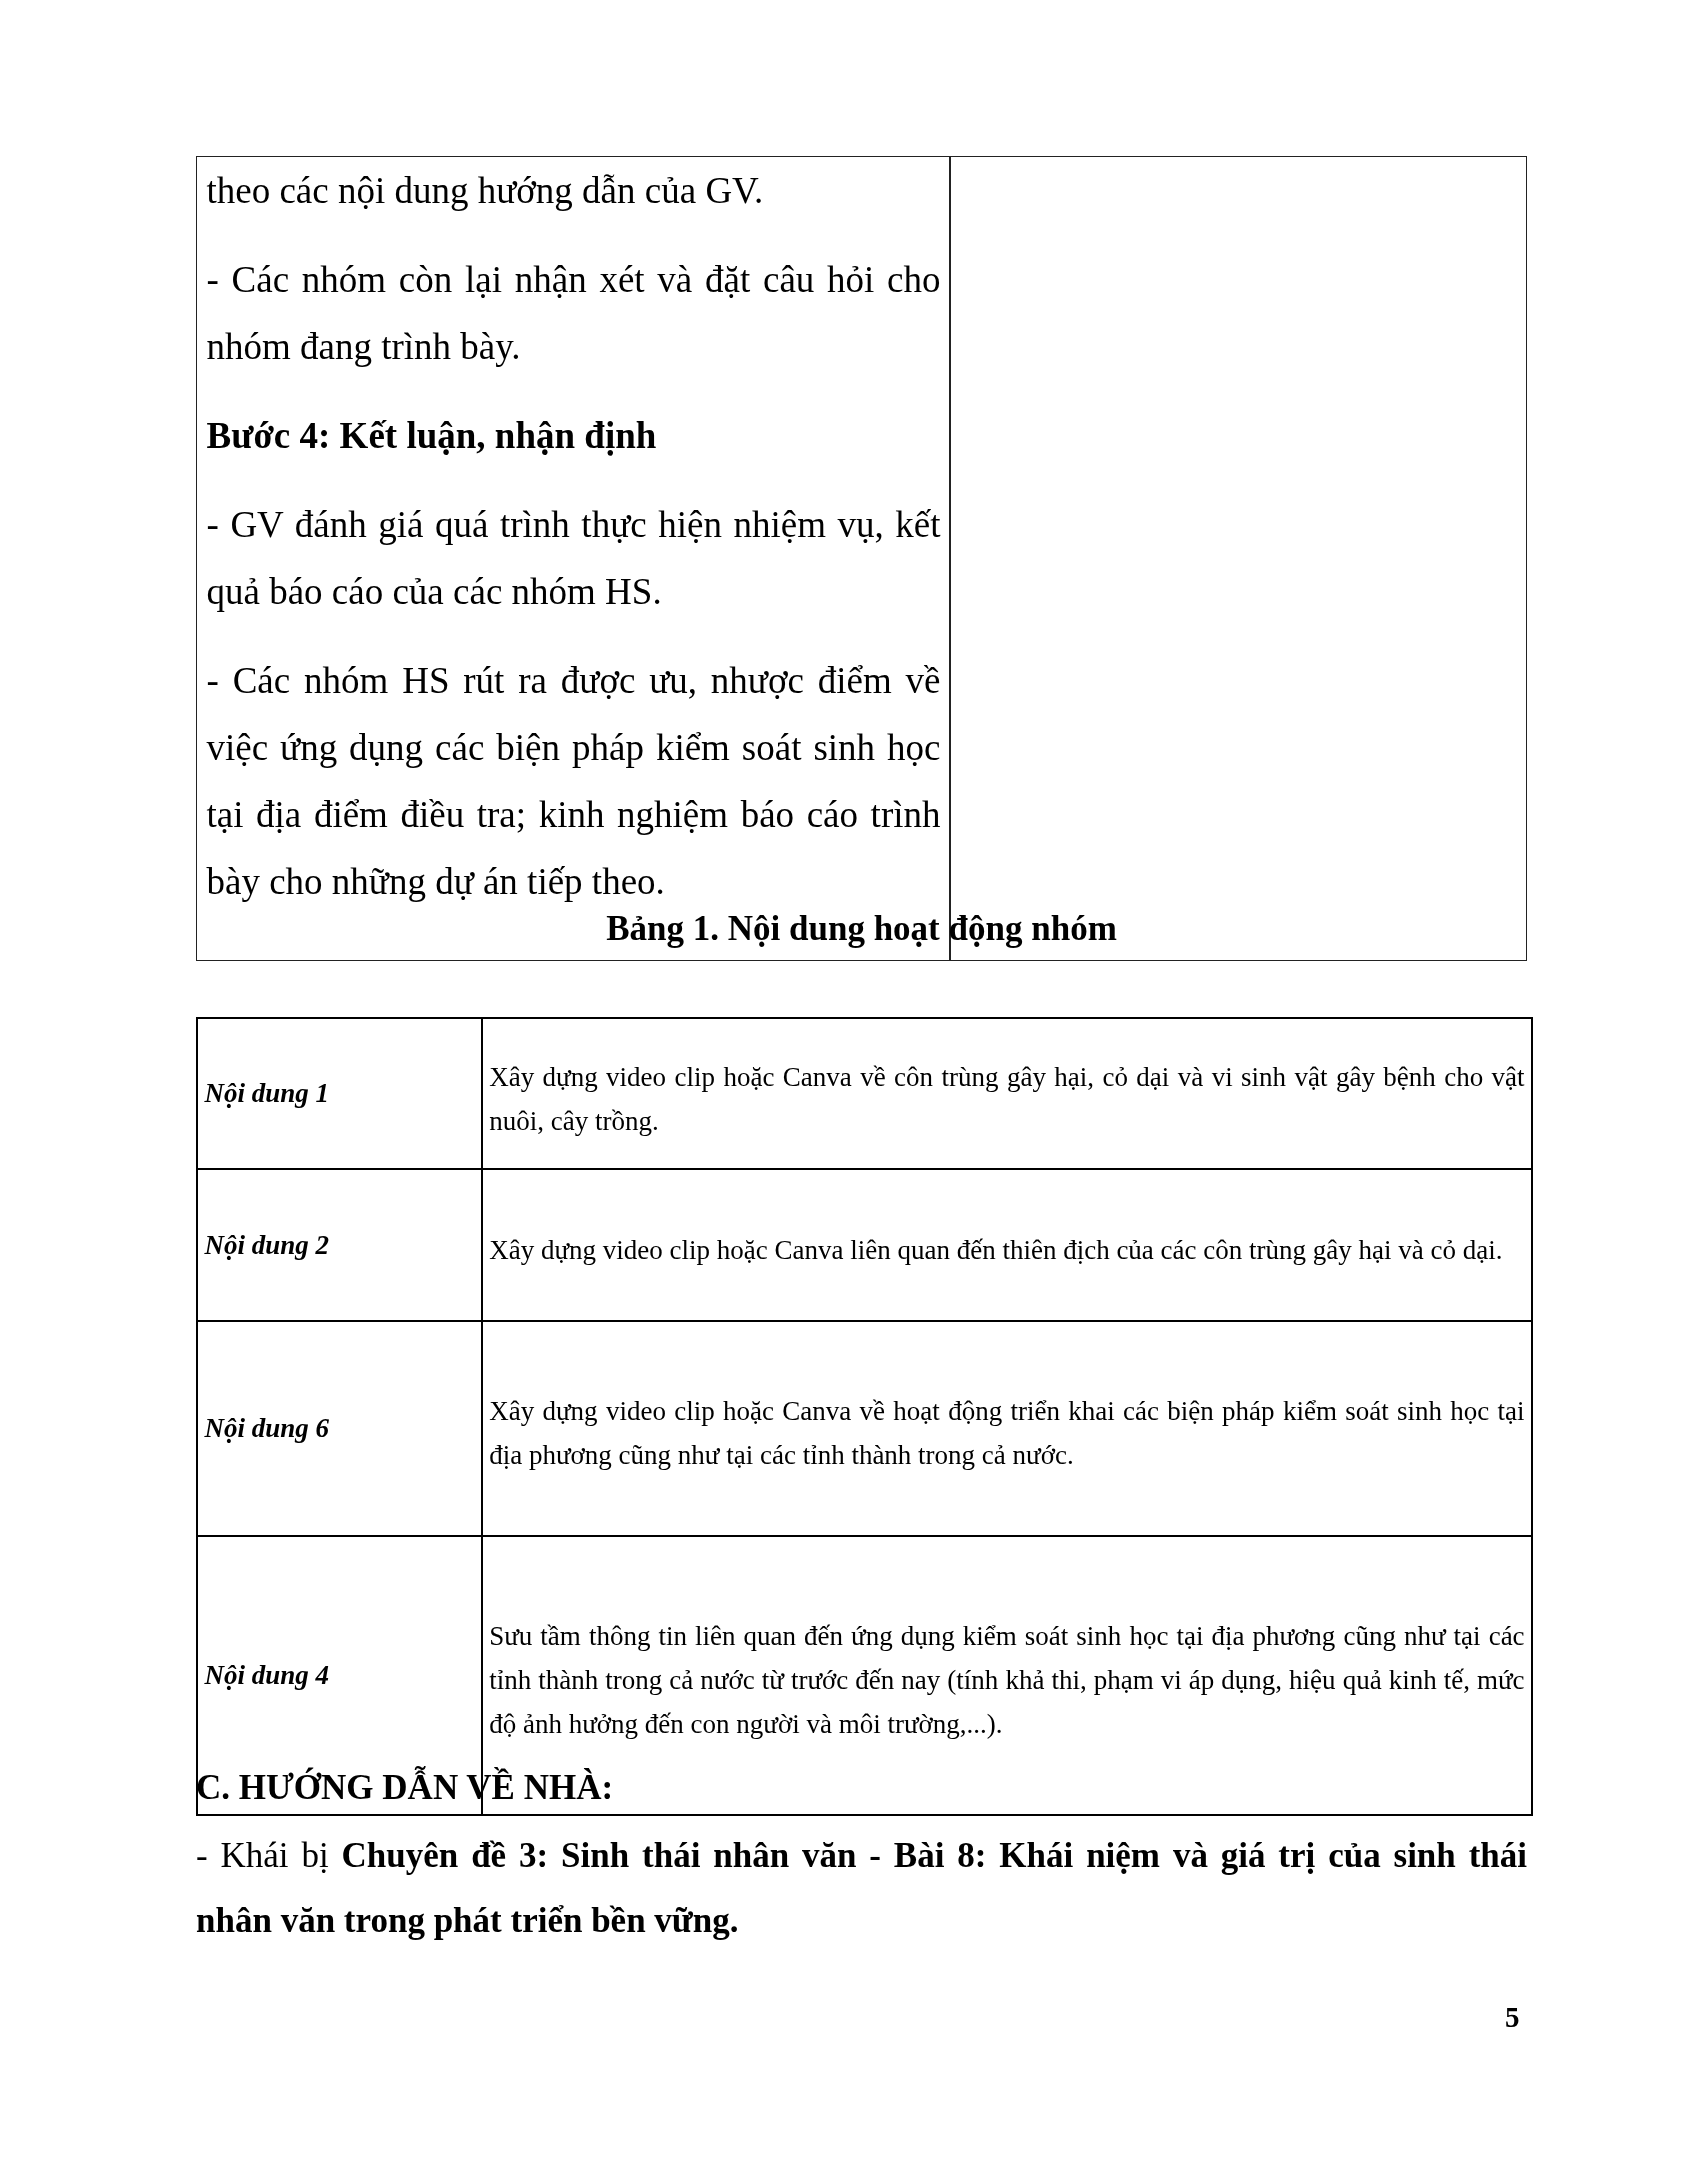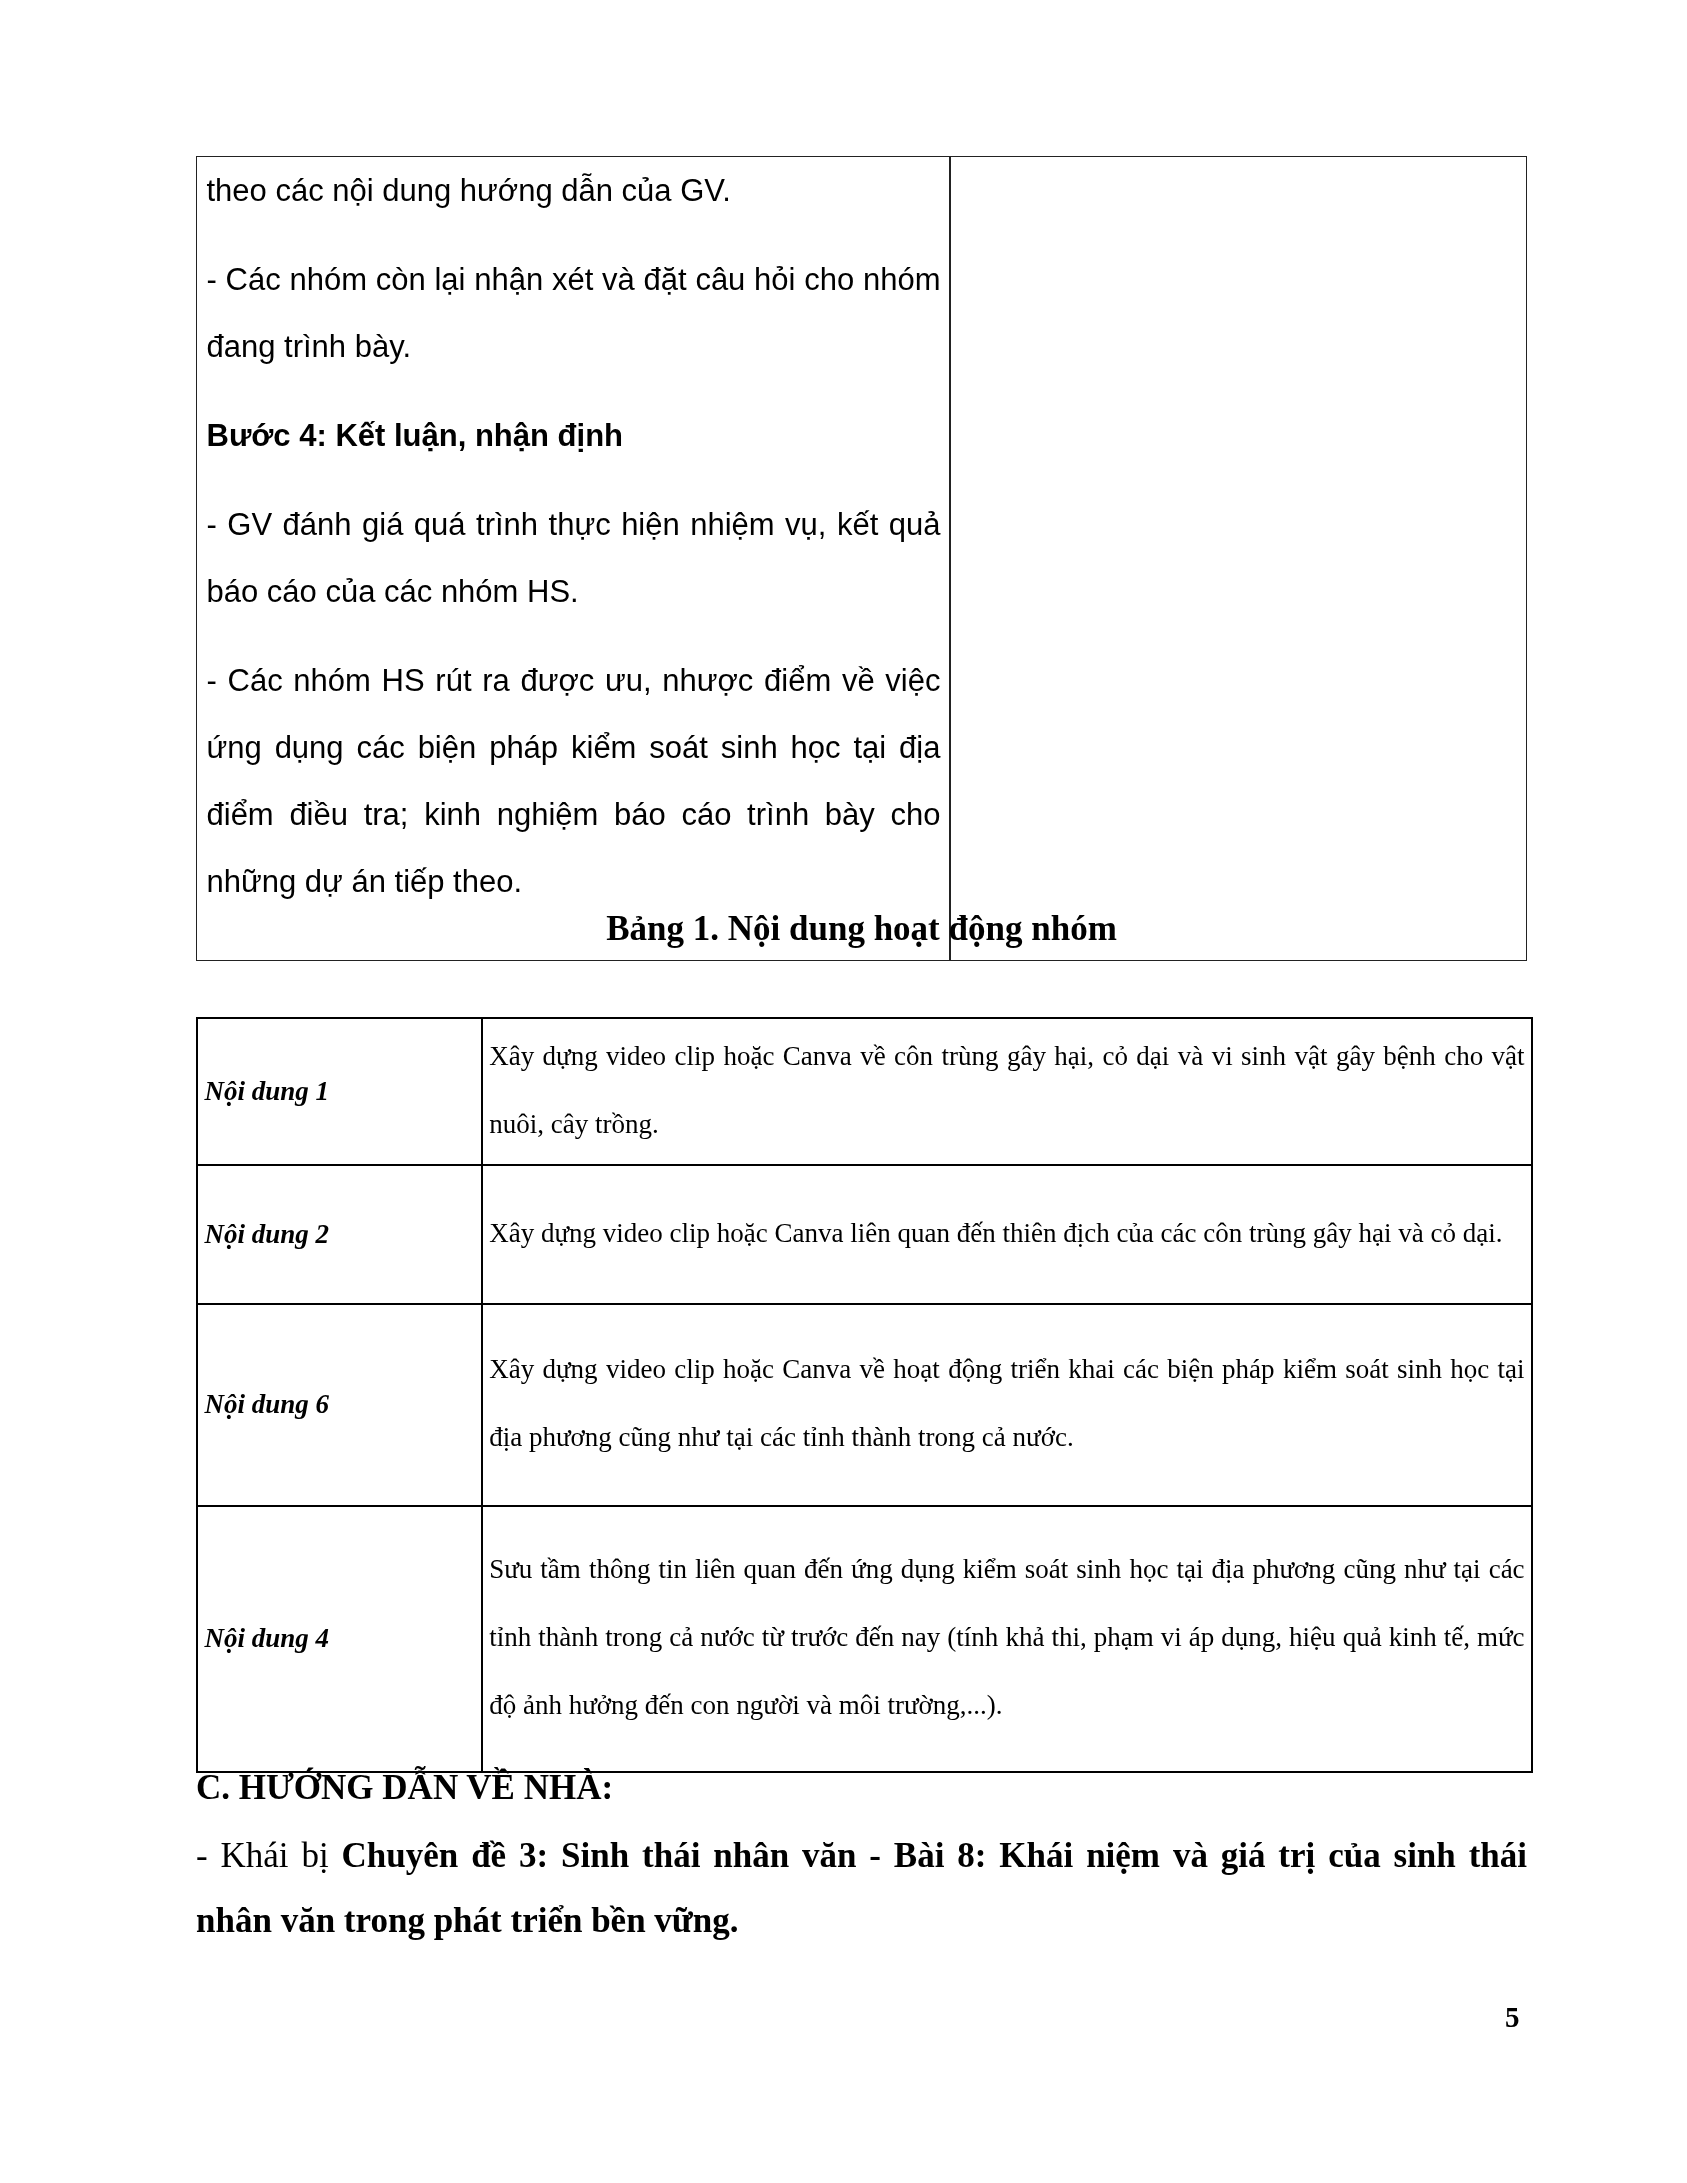--- a/index.html
+++ b/index.html
@@ -4,34 +4,34 @@
 <style>
   html, body { margin: 0; padding: 0; background: #ffffff; }
   body { width: 1687px; height: 2183px; position: relative; overflow: hidden; color: #000; }
   .page { position: absolute; left: 0; top: 0; width: 1687px; height: 2183px; background: #fff; }
 
   
   .t1 { position: absolute; left: 196px; top: 156px; width: 1331px; height: 805px;
         border: 1.6px solid #222; box-sizing: border-box; }
   .t1 .divider { position: absolute; left: 752px; top: 0; bottom: 0; width: 1.6px; background: #222; }
   .t1 .cell-left { position: absolute; left: 9.5px; top: 0; width: 734px;
-        font-family: Liberation Sans, sans-serif; font-size: 31px; line-height: 67px; }
+        font-family: Liberation Serif, serif; font-size: 37px; line-height: 67px; }
   .t1 p { margin: 0; text-align: justify; text-align-last: left; }
   .t1 p.gap { margin-top: 22px; }
   .t1 p.bold { font-weight: bold; }
 
   .caption { position: absolute; left: 196px; width: 1331px; top: 905px; text-align: center;
         font-family: "Liberation Serif", "DejaVu Serif", serif; font-weight: bold; font-size: 35px; line-height: 48px; }
 
   
   .t2 { position: absolute; left: 196px; top: 1017px; width: 1337px; border-collapse: collapse;
         font-family: "Liberation Serif", "DejaVu Serif", serif; font-size: 27px; }
   .t2 td { border: 2.4px solid #000; vertical-align: middle; padding: 0 6.4px; }
   .t2 td.label { width: 270px; font-weight: bold; font-style: italic; }
-  .t2 td.content { line-height: 68px; text-align: justify; text-align-last: left; padding-top: 3px; padding-bottom: 6.4px; }
+  .t2 td.content { line-height: 44px; text-align: justify; text-align-last: left; padding-top: 16px; padding-bottom: 6.4px; }
   .t2 tr.r1 td { height: 127px; }
   .t2 tr.r2 td { height: 127px; }
   .t2 tr.r3 td { height: 191px; }
   .t2 tr.r4 td { height: 254px; }
 
   .section { position: absolute; left: 196px; width: 1331px; font-family: "Liberation Serif", "DejaVu Serif", serif; font-size: 35px; }
   .sec-title { top: 1764px; font-weight: bold; line-height: 48px; }
   .sec-body { top: 1823px; line-height: 65px; text-align: justify; text-align-last: left; }
   .sec-body b { font-weight: bold; }
 

